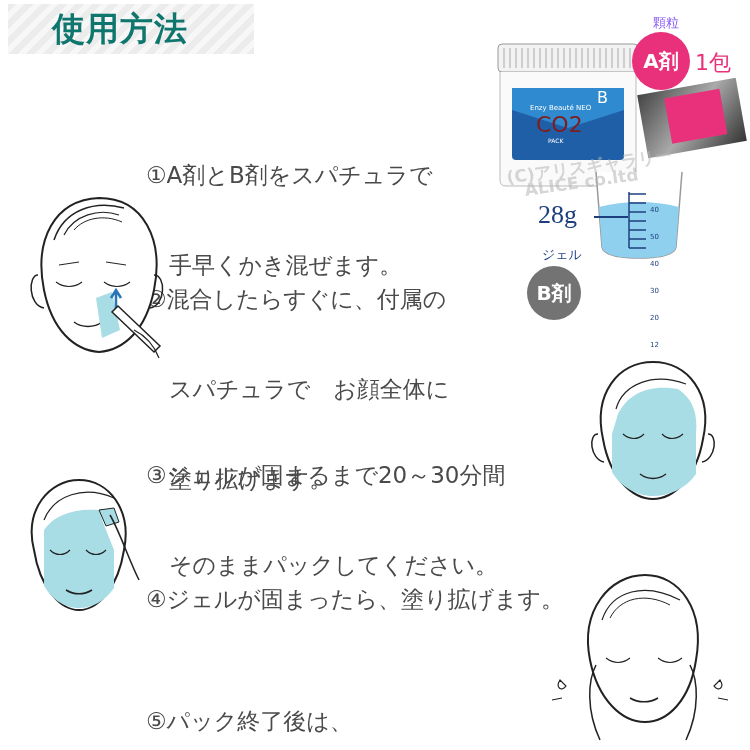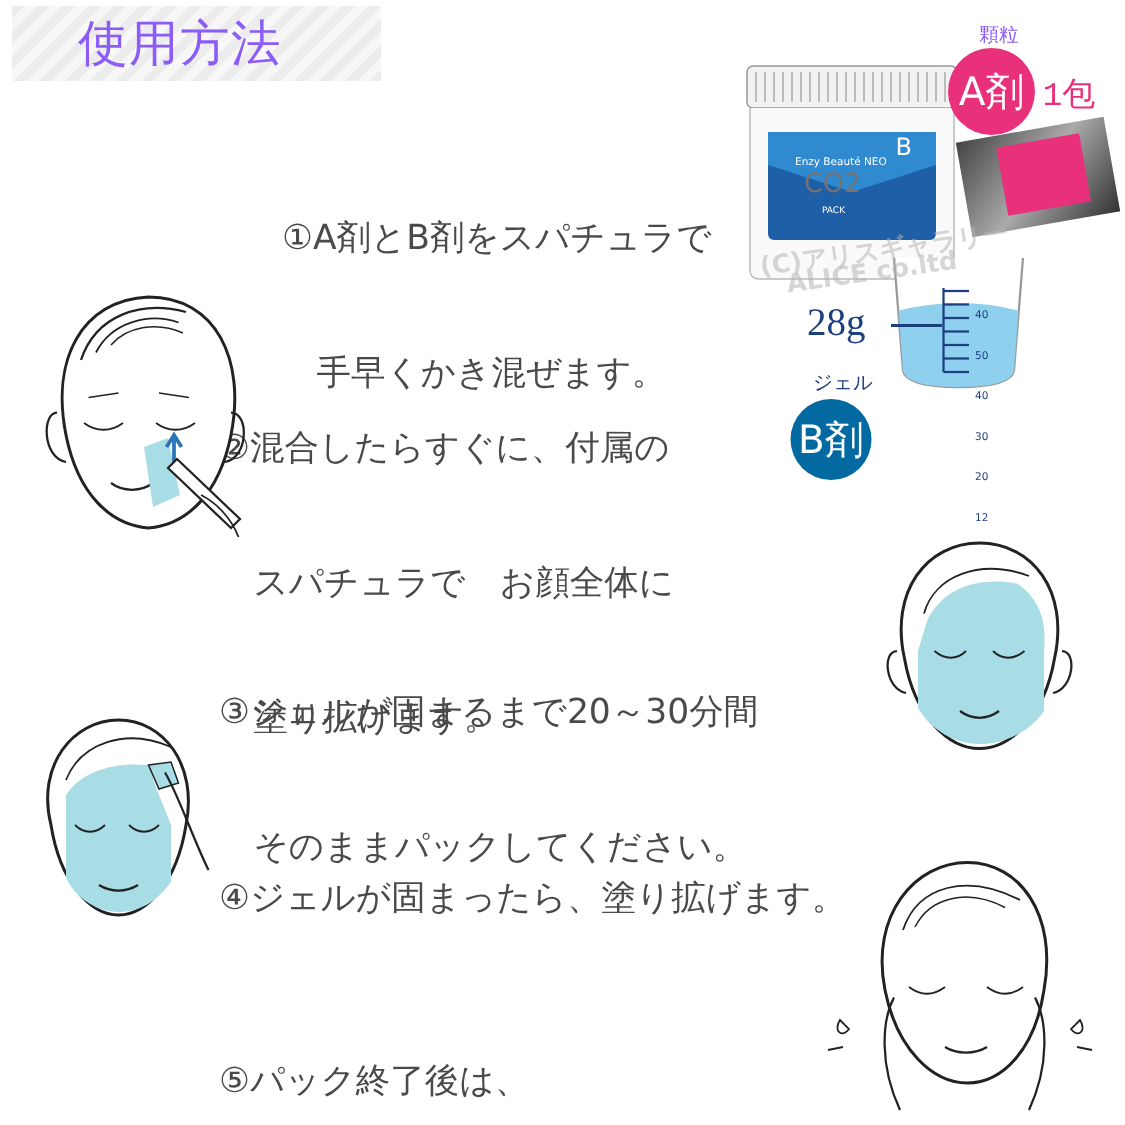--- a/index.html
+++ b/index.html
@@ -7,46 +7,46 @@
     width: 750px; height: 750px; position: relative; overflow: hidden;
     background: #ffffff;
     font-family: "DejaVu Sans", "Liberation Sans", sans-serif;
     color: #4a4a4a;
   }
   .header-band {
     position: absolute; left: 8px; top: 4px; width: 246px; height: 50px;
     background: repeating-linear-gradient(135deg, #ececec 0 6px, #f7f7f7 6px 12px);
   }
   .header-title {
-    position: absolute; left: 52px; top: 8px; font-size: 33px; font-weight: normal;
-    color: #8b5cf6; letter-spacing: 1px; line-height: 42px;
+    position: absolute; left: 52px; top: 8px; font-size: 33px; font-weight: bold;
+    color: #0f766e; letter-spacing: 1px; line-height: 42px;
   }
   .step {
     position: absolute; font-size: 23px; line-height: 30px; color: #4a4a4a;
     white-space: pre;
   }
   .step .line { display: block; }
   .face { position: absolute; }
   .circle-badge {
-    position: absolute; border-radius: 50%; color: #fff; font-size: 26px;
-    display: flex; align-items: center; justify-content: center; font-weight: normal;
+    position: absolute; border-radius: 50%; color: #fff; font-size: 20px;
+    display: flex; align-items: center; justify-content: center; font-weight: bold;
   }
   .label-small { position: absolute; font-size: 13px; }
   .watermark {
     position: absolute; font-size: 17px; font-weight: bold; color: rgba(180,180,180,0.55);
     transform: rotate(-8deg); white-space: nowrap;
   }
 </style>
 </head>
 <body>
 
 <div class="header-band"></div>
 <div class="header-title">使用方法</div>
 
-<div class="step" style="left:146px; top:84px;margin-left:42px;">
+<div class="step" style="left:146px; top:100px;">
   <span class="line">①A剤とB剤をスパチュラで</span>
   <span class="line">　手早くかき混ぜます。</span>
 </div>
 
 <div class="step" style="left:146px; top:224px;">
   <span class="line">②混合したらすぐに、付属の</span>
   <span class="line">　スパチュラで　お顔全体に</span>
   <span class="line">　塗り拡げます。</span>
 </div>
 
@@ -136,21 +136,21 @@
       <line x1="122" y1="8" x2="122" y2="28"></line>
       <line x1="128" y1="8" x2="128" y2="28"></line>
     <line x1="134" y1="8" x2="134" y2="28"></line>
       <line x1="140" y1="8" x2="140" y2="28"></line>
   </g>
   <path d="M10 32 L10 140 Q10 146 16 146 L140 146 Q146 146 146 140 L146 32" fill="#fafafa" stroke="#bbb"></path>
   <rect x="22" y="48" width="112" height="72" rx="4" fill="#1f5fa8"></rect>
   <path d="M22 48 L134 48 L134 70 L78 88 L22 70 Z" fill="#2f8ad0"></path>
 </svg>
 <div style="position:absolute; left:530px; top:104px; font-size:7px; color:#fff;">Enzy Beauté NEO</div>
-<div style="position:absolute; left:536px; top:112px; font-size:18px; color:#737373;">CO2</div>
+<div style="position:absolute; left:536px; top:112px; font-size:22px; color:#7f1d1d;">CO2</div>
 <div style="position:absolute; left:548px; top:137px; font-size:6px; color:#fff;">PACK</div>
 <div style="position:absolute; left:597px; top:88px; font-size:16px; color:#fff;">B</div>
 
 <div style="position:absolute; left:642px; top:86px; width:100px; height:64px; background:linear-gradient(135deg,#444,#aaa,#333); transform:rotate(-10deg);">
   <div style="position:absolute; left:26px; top:8px; width:56px; height:46px; background:#e8317a;"></div>
 </div>
 
 <svg style="position:absolute; left:594px; top:162px;" width="90" height="100" viewBox="0 0 90 100">
   <path d="M2 10 L8 85 Q10 96 45 96 Q80 96 82 85 L88 10" fill="#fff" stroke="#999" stroke-width="1.5"></path>
   <path d="M5 45 Q45 35 85 45 L82 85 Q80 96 45 96 Q10 96 8 85 Z" fill="#8fd0ee"></path>
@@ -169,22 +169,22 @@
   <span class="line" style="display:block">40</span>
   <span class="line" style="display:block">50</span>
   <span class="line" style="display:block">40</span>
   <span class="line" style="display:block">30</span>
   <span class="line" style="display:block">20</span>
   <span class="line" style="display:block">12</span>
 </div>
 
 <div class="label-small" style="left:653px; top:14px; color:#8b5cf6;">顆粒</div>
 <div class="circle-badge" style="left:632px; top:32px; width:58px; height:58px; background:#e8317a;">A剤</div>
-<div style="position:absolute; left:695px; top:48px; font-size:22px; color:#e8317a;font-family:Liberation Mono, monospace;">1包</div>
+<div style="position:absolute; left:695px; top:48px; font-size:22px; color:#e8317a;">1包</div>
 
 <div style="position:absolute; left:538px; top:200px; font-size:26px; color:#1e3f7e;font-family:Liberation Serif, serif;">28g</div>
 <div style="position:absolute; left:594px; top:216px; width:34px; height:2px; background:#1e3f7e;"></div>
 
 <div class="label-small" style="left:542px; top:246px; color:#1e3f7e;">ジェル</div>
-<div class="circle-badge" style="left:527px; top:266px; width:54px; height:54px; background:#0369a1;text-align:right;">B剤</div>
+<div class="circle-badge" style="left:527px; top:266px; width:54px; height:54px; background:#737373;text-align:right;">B剤</div>
 
 <div class="watermark" style="left:506px; top:155px;">(C)アリスギャラリー</div>
 <div class="watermark" style="left:524px; top:172px;">ALICE co.ltd</div>
 
 </body></html>

